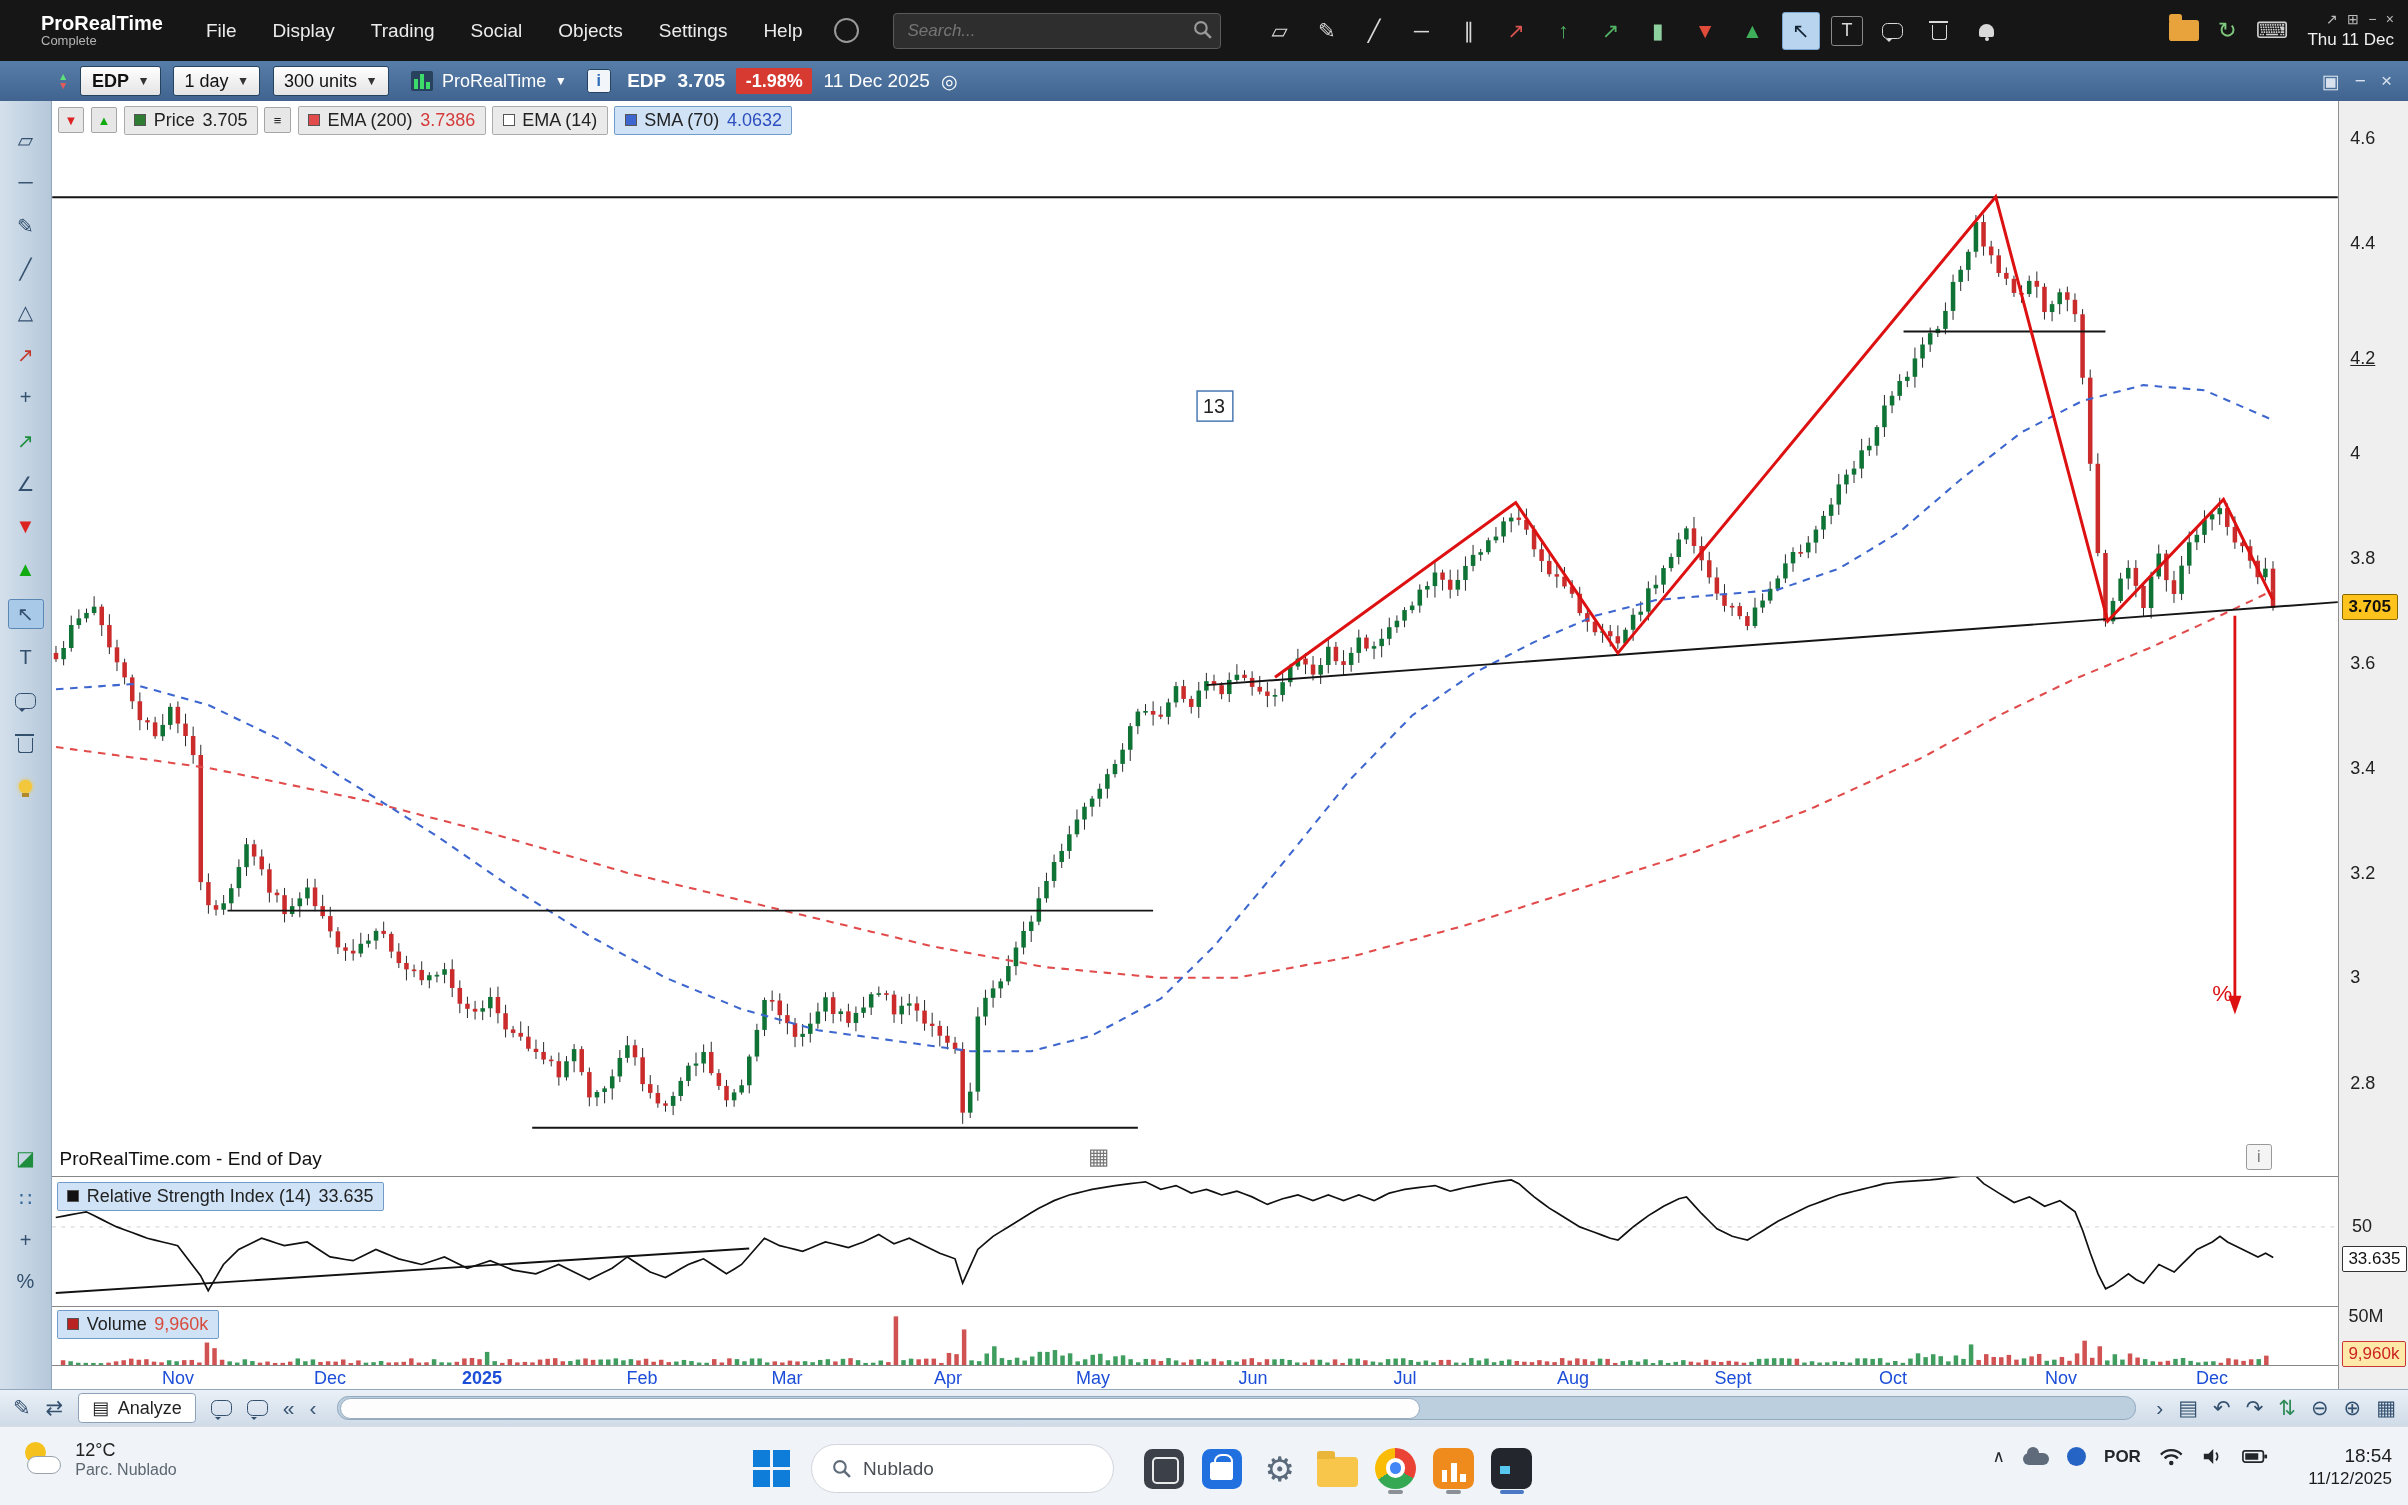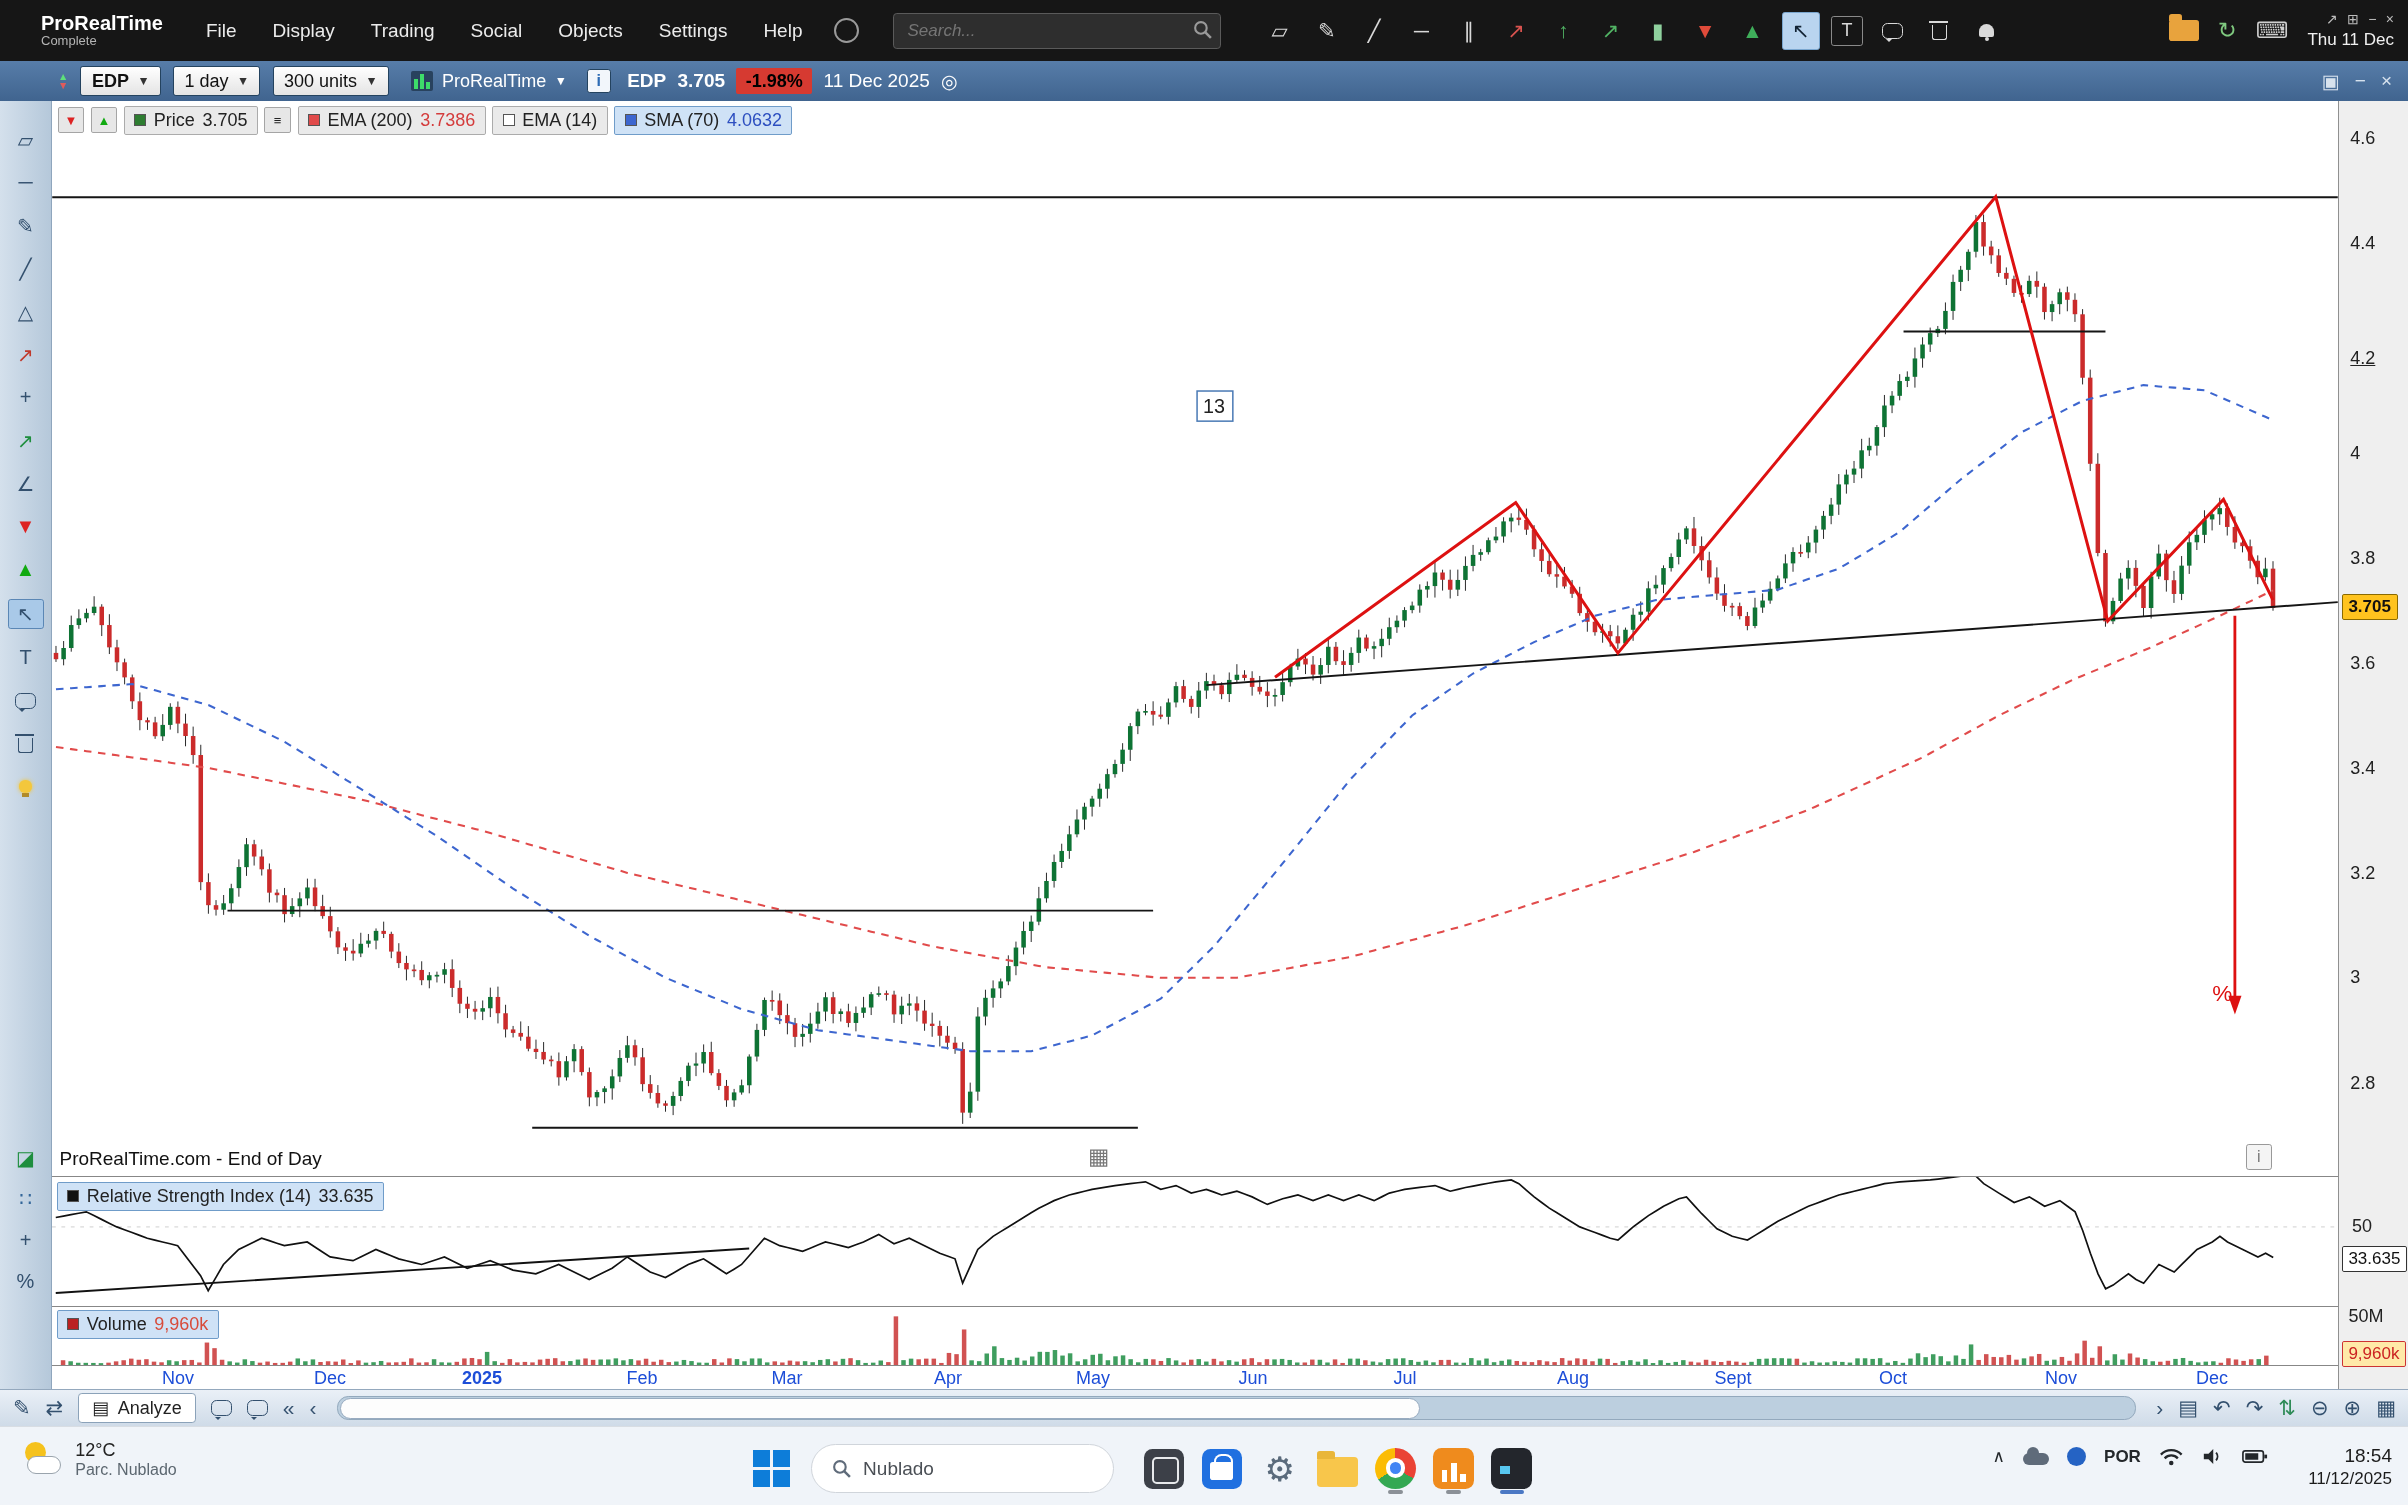--- a/index.html
+++ b/index.html
@@ -38,21 +38,21 @@
       border:0.9px solid #24435f;border-radius:2.8px;padding:3.8px 10.4px;font-size:18px;color:#111;height:21px}
   .dd b{font-weight:bold}
   .caret{font-size:12.2px;color:#333}
   #ind-group{display:flex;align-items:center;gap:8.5px;color:#fff;margin-left:9.4px}
   .mini-candles{display:inline-flex;gap:1.9px;align-items:flex-end;background:#28425e;padding:2.8px 3.8px;border-radius:1.9px}
   .mini-candles i{width:3.8px;background:#3ddc6a;display:block}
   #info-ic{width:22.6px;height:22.6px;background:#f2f6fb;border:0.9px solid #24435f;border-radius:2.8px;color:#2d6bb4;
      font-weight:bold;font-size:16px;display:flex;align-items:center;justify-content:center;margin-left:7.5px}
   #quote{display:flex;align-items:center;gap:11.3px;color:#fff;font-size:19px;margin-left:3.8px}
   #quote .sym,#quote .px{font-weight:bold}
-  .neg{background:#d63a31;color:#000000;padding:2.8px 9.4px;border-radius:1.9px;font-weight:bold;font-size:18px}
+  .neg{background:#d63a31;color:#ffffff;padding:2.8px 9.4px;border-radius:1.9px;font-weight:bold;font-size:18px}
   #t2-right{margin-left:auto;margin-right:17px;display:flex;gap:15px;color:#d7e2ee;font-size:19px;align-items:center}
   
   #sidebar{position:absolute;left:0;top:101px;width:52px;height:1288px;
      background:linear-gradient(to right,#d4e0ec,#b5c8da);border-right:0.9px solid #8fa6bd;
      display:flex;flex-direction:column;align-items:center;padding-top:24.5px;box-sizing:border-box;gap:15px;color:#33506e}
   .sb-tool{width:34px;height:28px;display:flex;align-items:center;justify-content:center;font-size:20px}
   .sb-tool.sel{background:#a9c9e8;border:0.9px solid #5b87b5;border-radius:2.8px}
   #sb-bottom{margin-top:auto;margin-bottom:94px;display:flex;flex-direction:column;gap:13px;align-items:center}
   
   .css-bubble{width:19px;height:14px;border:1.9px solid currentColor;border-radius:5.6px;position:relative;display:inline-block}

